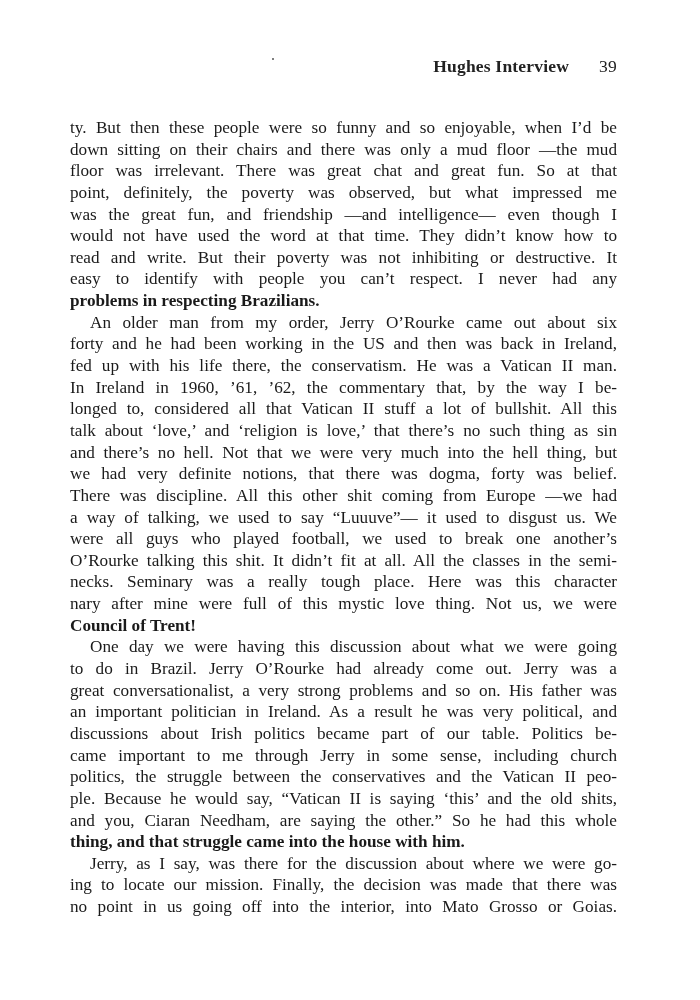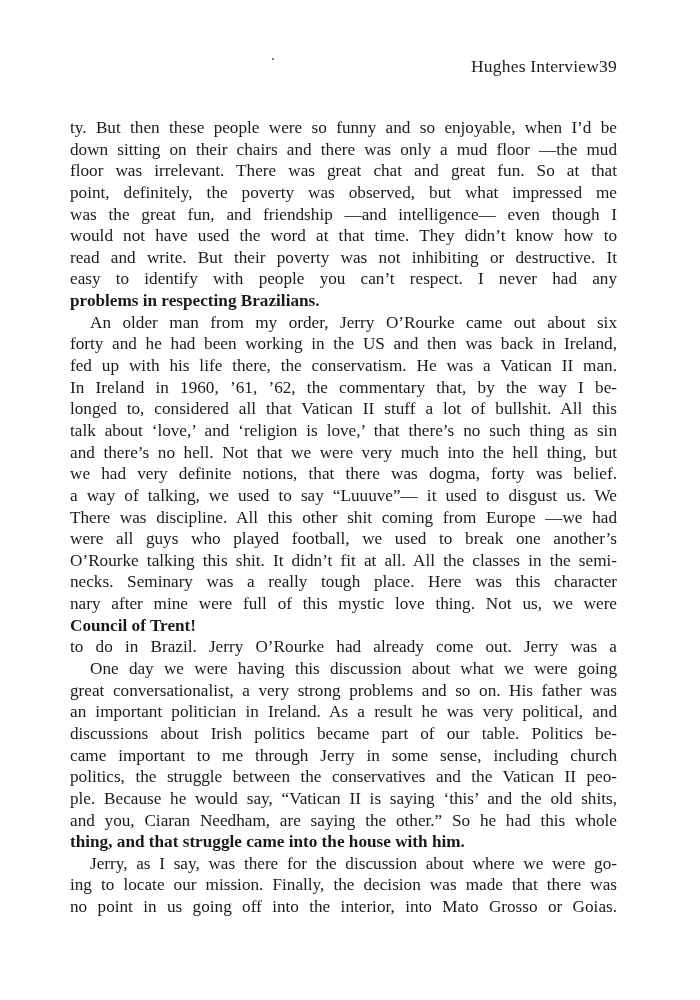--- a/index.html
+++ b/index.html
@@ -30,20 +30,22 @@
       left: 70px;
       width: 547px;
       display: flex;
       justify-content: flex-end;
       align-items: baseline;
       font-size: 17.5px;
       color: #222;
       letter-spacing: 0.2px;
     }
     .running-head .title {
+      margin-right: 30px;
+      font-weight: bold;
     }
     .page-body {
       position: absolute;
       top: 117px;
       left: 70px;
       width: 547px;
     }
     .line {
       display: block;
       height: 21.65px;
@@ -83,29 +85,29 @@
     <span class="line">easy to identify with people you can’t respect. I never had any</span>
     <span class="line last">problems in respecting Brazilians.</span>
     <span class="line indent">An older man from my order, Jerry O’Rourke came out about six</span>
     <span class="line">forty and he had been working in the US and then was back in Ireland,</span>
     <span class="line">fed up with his life there, the conservatism.  He was a Vatican II man.</span>
     <span class="line">In Ireland in 1960, ’61, ’62, the commentary that, by the way I be-</span>
     <span class="line">longed to, considered all that Vatican II stuff a lot of bullshit. All this</span>
     <span class="line">talk about ‘love,’ and ‘religion is love,’ that there’s no such thing as sin</span>
     <span class="line">and there’s no hell. Not that we were very much into the hell thing, but</span>
     <span class="line">we had very definite notions, that there was dogma, forty was belief.</span>
+    <span class="line">There was discipline. All this other shit coming from Europe —we had</span>
     <span class="line">a way of talking, we used to say “Luuuve”— it used to disgust us. We</span>
-    <span class="line">There was discipline. All this other shit coming from Europe —we had</span>
     <span class="line">were all guys who played football, we used to break one another’s</span>
     <span class="line">O’Rourke talking this shit. It didn’t fit at all. All the classes in the semi-</span>
     <span class="line">necks. Seminary was a really tough place. Here was this character</span>
     <span class="line">nary after mine were full of this mystic love thing. Not us, we were</span>
     <span class="line last">Council of Trent!</span>
+    <span class="line indent">One day we were having this discussion about what we were going</span>
     <span class="line">to do in Brazil. Jerry O’Rourke had already come out.  Jerry was a</span>
-    <span class="line indent">One day we were having this discussion about what we were going</span>
     <span class="line">great conversationalist, a very strong problems and so on. His father was</span>
     <span class="line">an important politician in Ireland. As a result he was very political, and</span>
     <span class="line">discussions about Irish politics became part of our table. Politics be-</span>
     <span class="line">came important to me through Jerry in some sense, including church</span>
     <span class="line">politics, the struggle between the conservatives and the Vatican II peo-</span>
     <span class="line">ple.  Because he would say, “Vatican II is saying ‘this’ and the old shits,</span>
     <span class="line">and you, Ciaran Needham, are saying the other.” So he had this whole</span>
     <span class="line last">thing, and that struggle came into the house with him.</span>
     <span class="line indent">Jerry, as I say, was there for the discussion about where we were go-</span>
     <span class="line">ing to locate our mission. Finally, the decision was made that there was</span>

